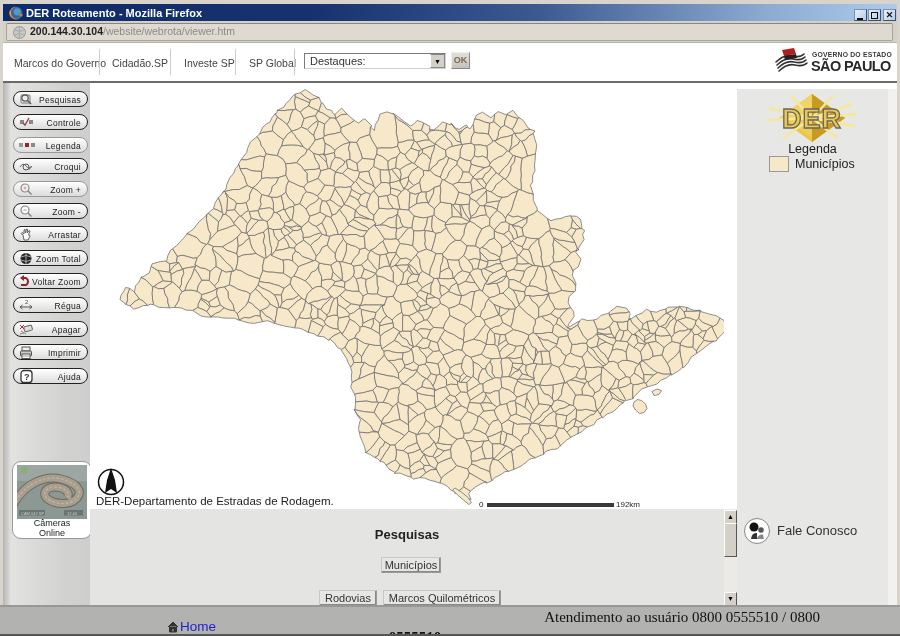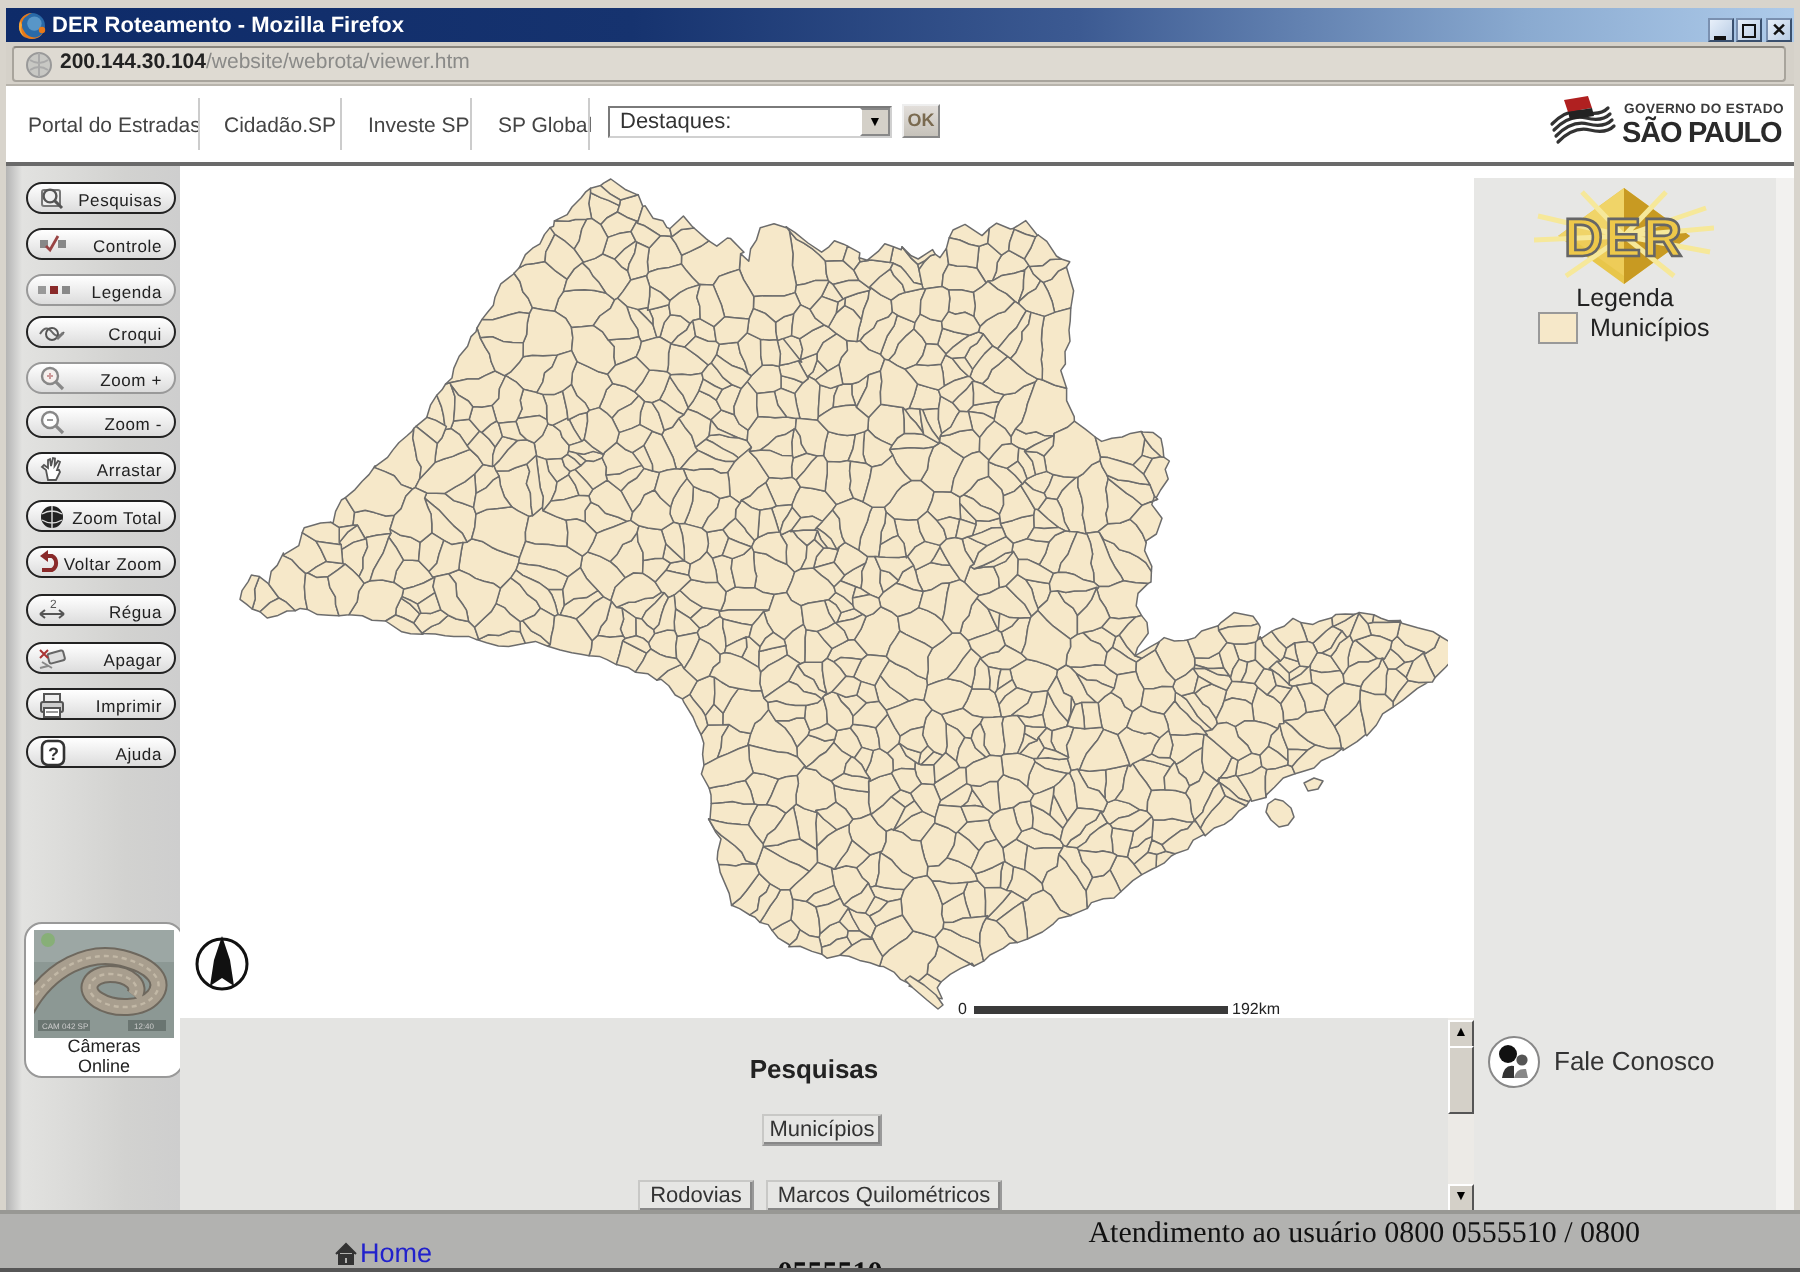--- a/index.html
+++ b/index.html
@@ -94,21 +94,21 @@
   </div>
   <div class="abs" id="addrbar">
     <div class="abs" id="urlfield"></div>
     <svg class="abs" style="left:10px;top:5px" width="13" height="13">
         <circle cx="6.5" cy="6.5" r="6" fill="#c8c8c4" stroke="#999"></circle>
         <path d="M2,4 Q6.5,7 11,4 M2,9 Q6.5,6 11,9 M6.5,0.5 V12.5" stroke="#aaa" fill="none"></path>
       </svg>
     <div class="abs" id="urltext"><b>200.144.30.104</b><span>/website/webrota/viewer.htm</span></div>
   </div>
   <div class="abs" id="navbar">
-    <span class="abs navitem" style="left:11px">Portal do Estradas</span>
+    <span class="abs navitem" style="left:11px">Marcos do Governo</span>
     <div class="abs navsep" style="left:96px"></div>
     <span class="abs navitem" style="left:109px">Cidadão.SP</span>
     <div class="abs navsep" style="left:167px"></div>
     <span class="abs navitem" style="left:181px">Investe SP</span>
     <div class="abs navsep" style="left:232px"></div>
     <span class="abs navitem" style="left:246px">SP Global</span>
     <div class="abs navsep" style="left:291px"></div>
     <div class="abs" id="selectbox">
         <span class="abs" style="left:5px;top:1px">Destaques:</span>
       <div class="abs" id="selarrow">▼</div>
@@ -1000,20 +1000,21 @@
 <path d="M634.0,401.0 637.5,398.5 641.5,399.5 645.5,403.0 647.0,407.5 644.0,411.5 639.5,412.5 635.5,409.0 633.0,405.0Z"></path>
 <path d="M455.0,487.0 462.0,491.5 468.0,496.5 471.5,501.5 469.0,503.5 463.5,499.0 456.5,493.0 452.5,489.0Z"></path>
 <path d="M652.0,390.5 657.0,388.0 661.5,389.5 659.0,393.5 654.0,394.5Z"></path>
 </g>
 </svg>
 </div>
 <svg class="abs" id="northarrow" width="30" height="30">
         <circle cx="14" cy="15" r="12.5" fill="none" stroke="#111" stroke-width="1.5"></circle>
         <path d="M14,1 L18,13 L20,26 L14,22 L8,26 L10,13z" fill="#111"></path>
       </svg>
+<div class="abs" id="dertext">DER-Departamento de Estradas de Rodagem.</div>
 <div class="abs" id="scale0">0</div>
 <div class="abs" id="scalebar"></div>
 <div class="abs" id="scalekm">192km</div>
 </div>
   <div class="abs" id="rightback"></div>
   <div class="abs" id="rightpanel">
 <svg class="abs" id="derlogo" width="90" height="48" viewBox="0 0 90 48">
 <g>
 <path d="M45,0 L78,24 L45,48 L12,24Z" fill="#e8c64a"></path>
 <path d="M45,0 L78,24 L45,48Z" fill="#c89a22"></path>

